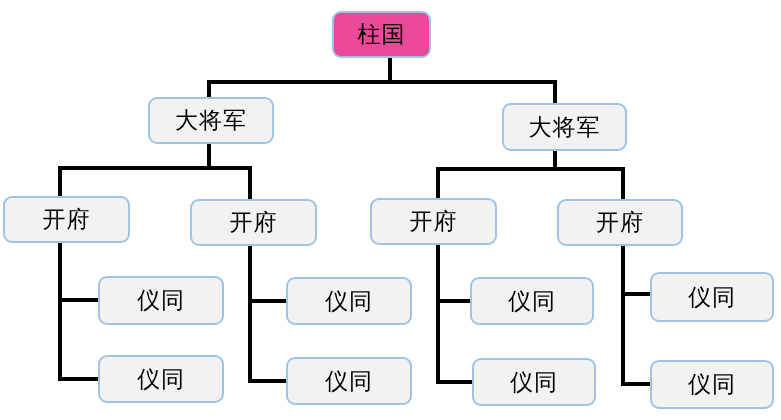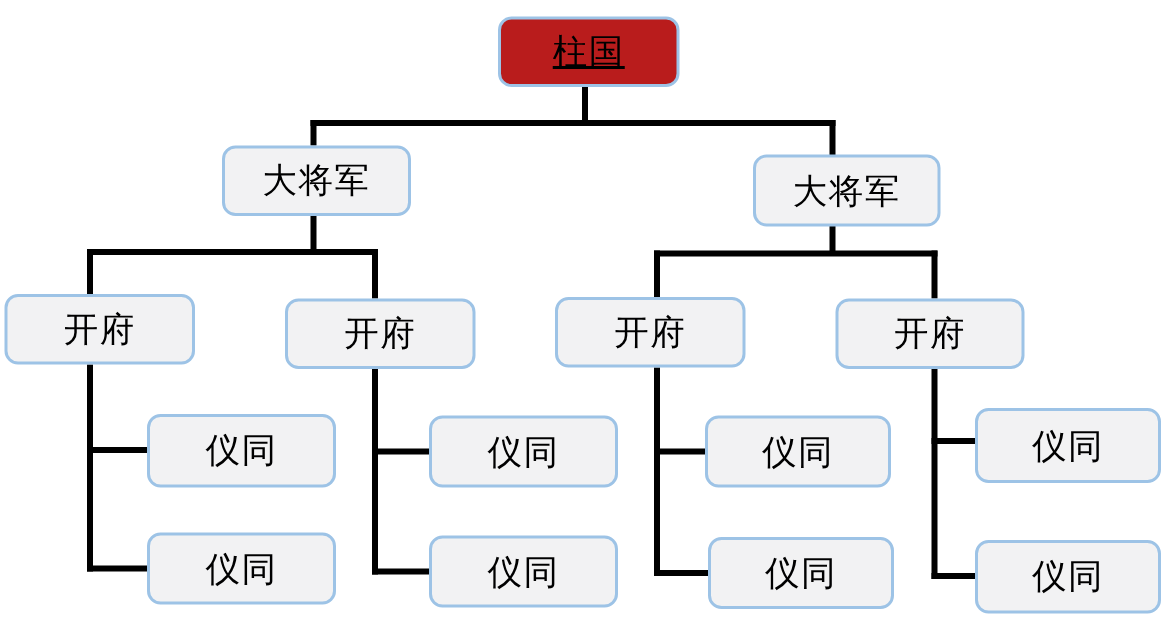--- a/index.html
+++ b/index.html
@@ -56,21 +56,21 @@
     <div class="line" style="background: rgb(0, 0, 0); left: 58px; top: 377px; width: 40px; height: 4px;"></div>
     <div class="line" style="background: rgb(0, 0, 0); left: 248px; top: 246px; width: 4px; height: 137px;"></div>
     <div class="line" style="background: rgb(0, 0, 0); left: 248px; top: 299px; width: 38px; height: 4px;"></div>
     <div class="line" style="background: rgb(0, 0, 0); left: 248px; top: 379px; width: 38px; height: 4px;"></div>
     <div class="line" style="background: rgb(0, 0, 0); left: 436px; top: 245px; width: 4px; height: 139px;"></div>
     <div class="line" style="background: rgb(0, 0, 0); left: 436px; top: 299px; width: 34px; height: 4px;"></div>
     <div class="line" style="background: rgb(0, 0, 0); left: 436px; top: 380px; width: 36px; height: 4px;"></div>
     <div class="line" style="background: rgb(0, 0, 0); left: 621px; top: 246px; width: 4px; height: 140px;"></div>
     <div class="line" style="background: rgb(0, 0, 0); left: 621px; top: 292px; width: 29px; height: 4px;"></div>
     <div class="line" style="background: rgb(0, 0, 0); left: 621px; top: 382px; width: 29px; height: 4px;"></div>
-    <div class="node" style="border-color: rgb(157, 195, 230); background: #b91c1c; color: rgb(0, 0, 0); left: 332px; top: 11px; width: 121px; height: 47px; text-decoration: underline;">柱国</div>
+    <div class="node" style="border-color: rgb(157, 195, 230); background: #ec4899; color: rgb(0, 0, 0); left: 332px; top: 11px; width: 99px; height: 47px;">柱国</div>
     <div class="node" style="border-color: rgb(157, 195, 230); background: rgb(242, 242, 243); color: rgb(0, 0, 0); left: 148px; top: 97px; width: 126px; height: 47px;">大将军</div>
     <div class="node" style="border-color: rgb(157, 195, 230); background: rgb(242, 242, 243); color: rgb(0, 0, 0); left: 502px; top: 103px; width: 125px; height: 48px;">大将军</div>
     <div class="node" style="border-color: rgb(157, 195, 230); background: rgb(242, 242, 243); color: rgb(0, 0, 0); left: 3px; top: 196px; width: 127px; height: 47px;">开府</div>
     <div class="node" style="border-color: rgb(157, 195, 230); background: rgb(242, 242, 243); color: rgb(0, 0, 0); left: 190px; top: 199px; width: 127px; height: 47px;">开府</div>
     <div class="node" style="border-color: rgb(157, 195, 230); background: rgb(242, 242, 243); color: rgb(0, 0, 0); left: 370px; top: 198px; width: 127px; height: 47px;">开府</div>
     <div class="node" style="border-color: rgb(157, 195, 230); background: rgb(242, 242, 243); color: rgb(0, 0, 0); left: 557px; top: 199px; width: 126px; height: 47px;">开府</div>
     <div class="node" style="border-color: rgb(157, 195, 230); background: rgb(242, 242, 243); color: rgb(0, 0, 0); left: 98px; top: 276px; width: 126px; height: 49px;">仪同</div>
     <div class="node" style="border-color: rgb(157, 195, 230); background: rgb(242, 242, 243); color: rgb(0, 0, 0); left: 98px; top: 355px; width: 126px; height: 48px;">仪同</div>
     <div class="node" style="border-color: rgb(157, 195, 230); background: rgb(242, 242, 243); color: rgb(0, 0, 0); left: 286px; top: 277px; width: 126px; height: 48px;">仪同</div>
     <div class="node" style="border-color: rgb(157, 195, 230); background: rgb(242, 242, 243); color: rgb(0, 0, 0); left: 286px; top: 357px; width: 126px; height: 48px;">仪同</div>

